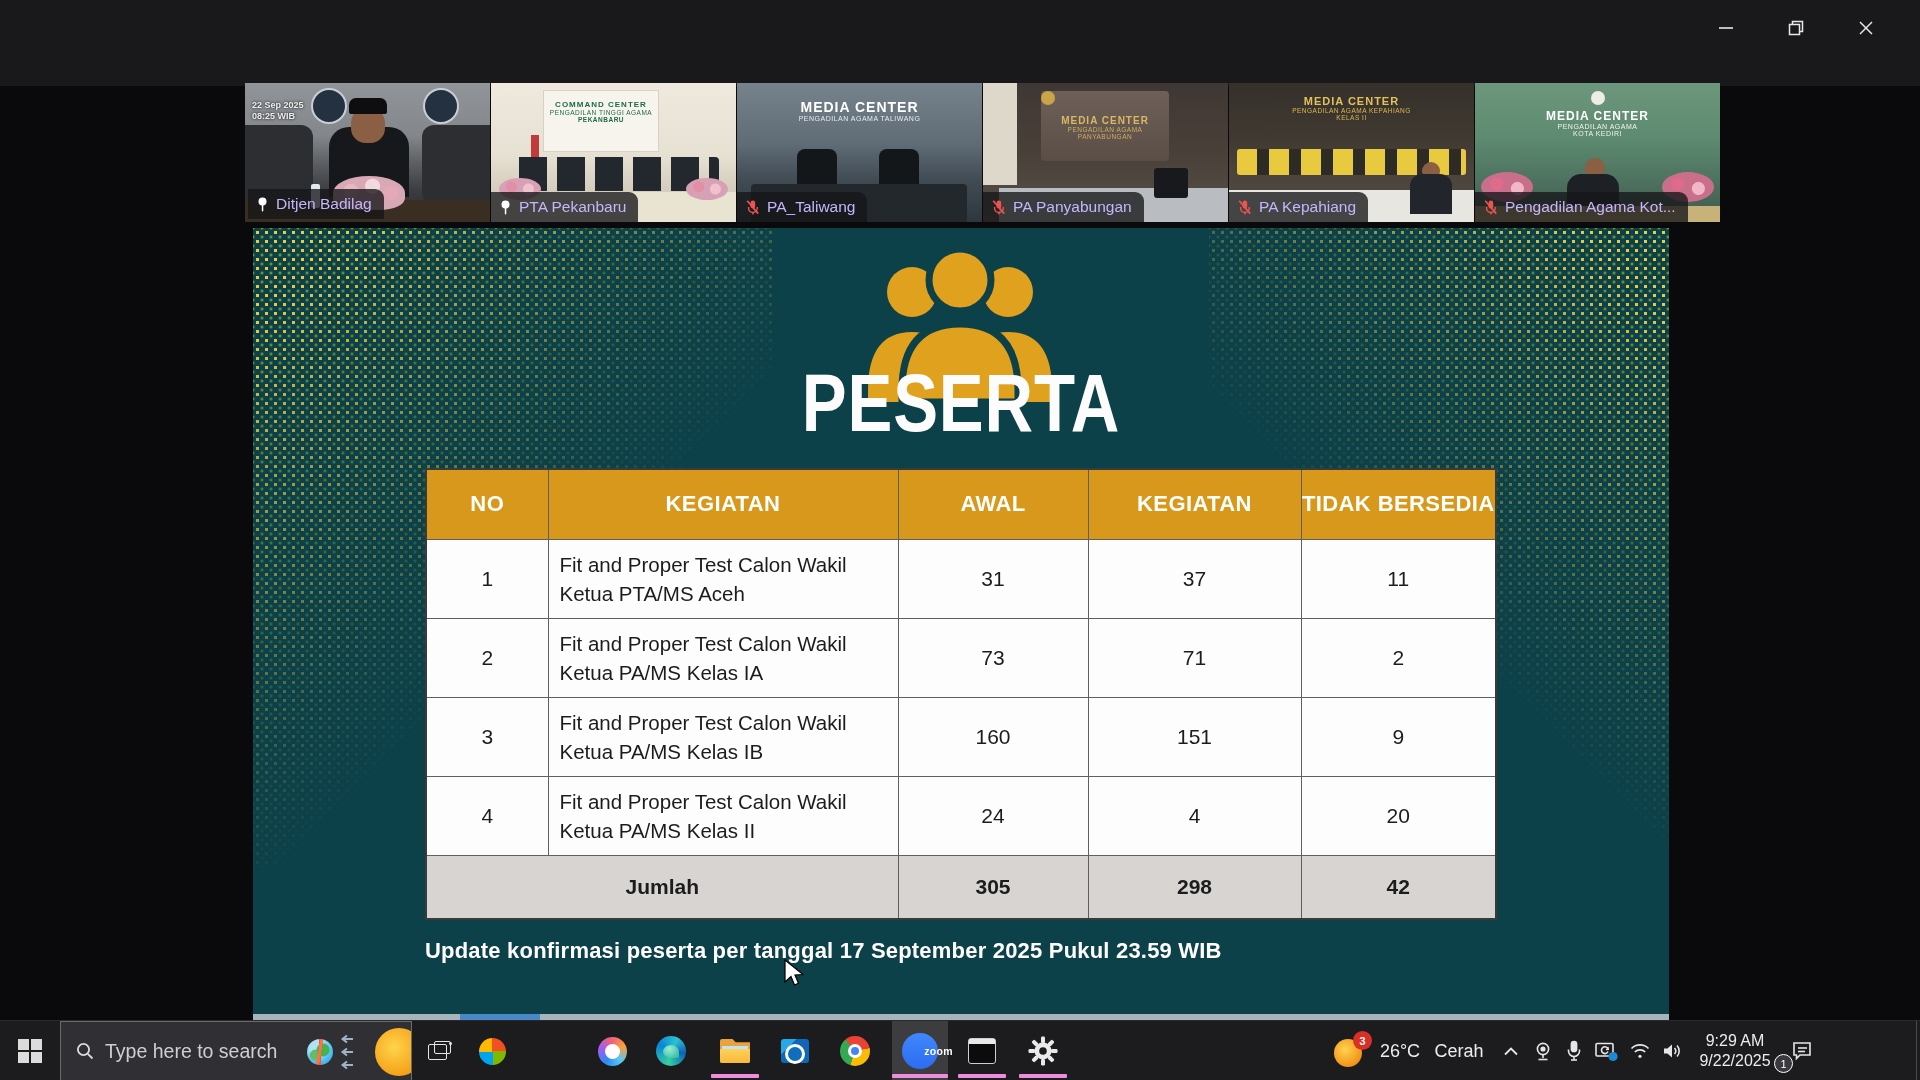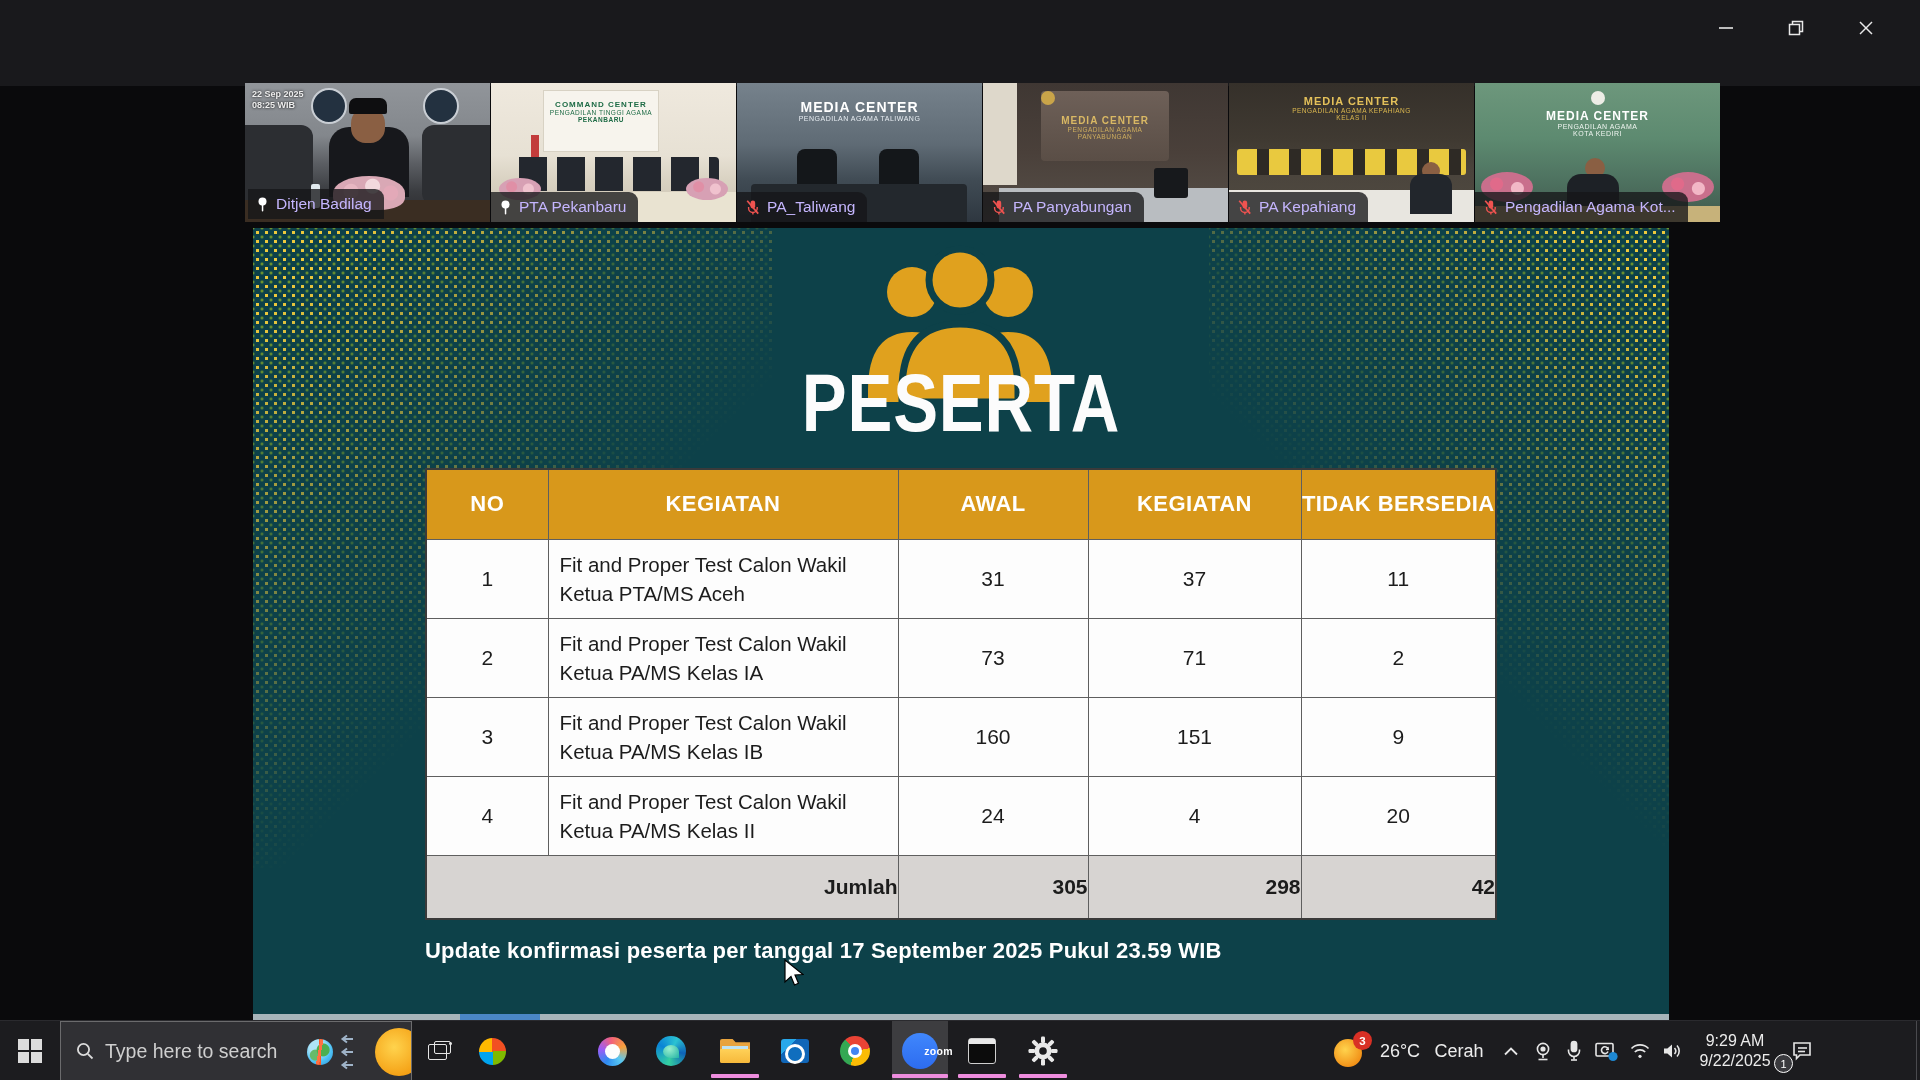--- a/index.html
+++ b/index.html
@@ -11,21 +11,21 @@
   .winbtn { position:absolute; top:6px; width:46px; height:44px; display:flex; align-items:center; justify-content:center; cursor:default; }
   .winbtn svg { display:block; }
 
   
   .tile { position:absolute; top:83px; width:245px; height:139px; background:#222; overflow:hidden; }
   .tile.active { outline:3px solid #1BD35E; outline-offset:-3px; }
   .pill { position:absolute; left:0; bottom:0; height:30px; background:rgba(22,22,24,0.78); border-radius:0 9px 0 0;
           display:flex; align-items:center; gap:7px; padding:0 12px 0 8px; z-index:5; }
   .tile.active .pill { left:3px; bottom:3px; }
   .pill .nm { color:#c4b5fd; font-size:15.5px; white-space:nowrap; }
-  .ts { position:absolute; left:7px; top:6px; z-index:4; color:#EDEDED; font-size:9px; font-weight:700; line-height:11px; text-shadow:0 0 3px #000; }
+  .ts { position:absolute; left:7px; top:17px; z-index:4; color:#EDEDED; font-size:9px; font-weight:700; line-height:11px; text-shadow:0 0 3px #000; }
   .sc { position:absolute; inset:0; overflow:hidden; }
   .sc > div { position:absolute; }
   .walltext { position:absolute; width:100%; text-align:center; z-index:2; }
   .walltext .l1 { font-weight:700; letter-spacing:1px; }
   .walltext .l2, .walltext .l3 { letter-spacing:.5px; }
 
   
   .s1 { background:linear-gradient(180deg,#91959a 0%,#83878c 38%,#5b5e63 58%,#3a3c40 78%,#29292c 100%); }
   .s1 .logo { top:5px; width:36px; height:36px; border-radius:50%; background:#233140; border:2px solid #c9ced4; }
   .s1 .lg1 { left:66px; } .s1 .lg2 { left:178px; }
@@ -114,21 +114,21 @@
                  color:#FCFCFC; font-size:82px; font-weight:800; letter-spacing:1px;
                  transform:scaleX(.82); transform-origin:center; }
 
   .ftable-wrap { position:absolute; left:172px; top:240px; width:1070px; }
   table.ftable { width:100%; border-collapse:collapse; table-layout:fixed; border:2px solid #3A3A3A; }
   .ftable th { background:#D8981B; color:#FFFFFF; font-size:22px; font-weight:700; height:70px;
                border:1px solid #5F5F5F; letter-spacing:.4px; }
   .ftable td { background:#FDFDFD; color:#1C1C1C; font-size:21px; height:79px;
                border:1px solid #5F5F5F; text-align:center; }
   .ftable td.c-keg { text-align:left; padding:0 8px 0 11px; font-size:20.5px; line-height:29px; }
-  .ftable tr.total td { background:#D7D4D2; font-weight:700; height:64px;text-align:right; }
+  .ftable tr.total td { background:#D7D4D2; font-weight:700; height:64px; }
   .slide-footer { position:absolute; left:172px; top:710px; color:#FFFFFF; font-size:22px; font-weight:700; letter-spacing:.2px; }
 
   .share-strip { position:absolute; left:253px; top:1014px; width:1416px; height:6px; background:#A7B4BA; }
   .share-thumb { position:absolute; left:207px; top:0; width:80px; height:6px; background:#4A87C7; }
 
   .cursor { position:absolute; left:782px; top:958px; z-index:40; }
 
   
   .taskbar { position:absolute; left:0; top:1020px; width:1920px; height:60px; background:#1C1C1F; border-top:1px solid #2A2A2E; z-index:30; }
   .tb { position:absolute; top:0; height:60px; display:flex; align-items:center; justify-content:center; }

